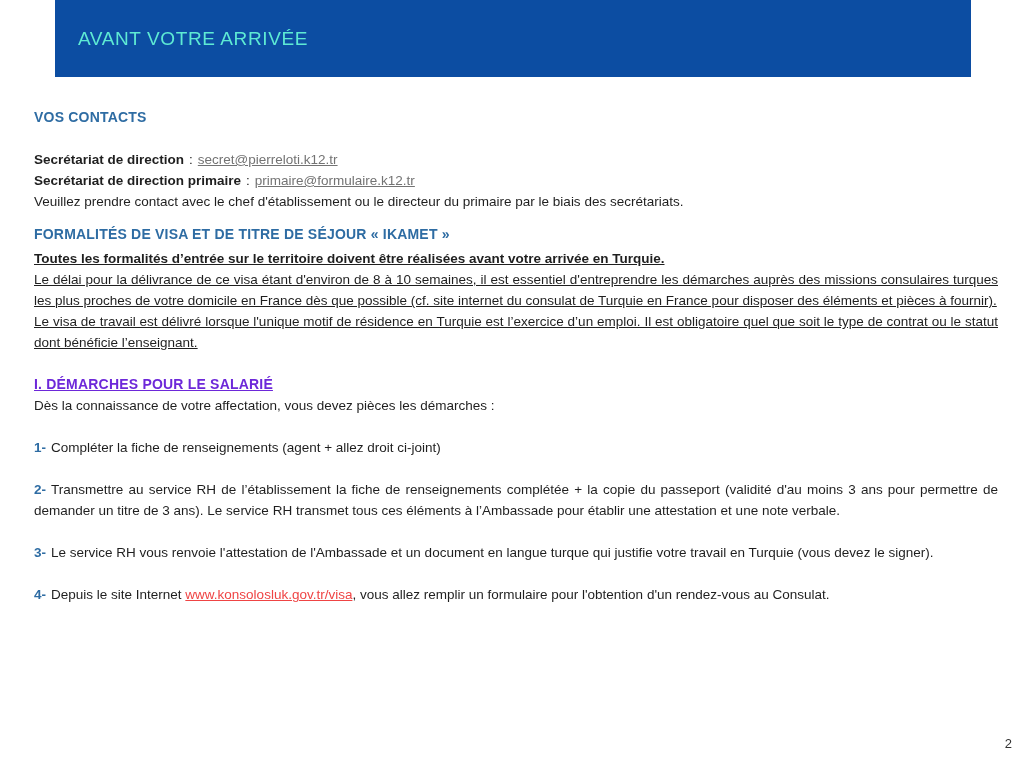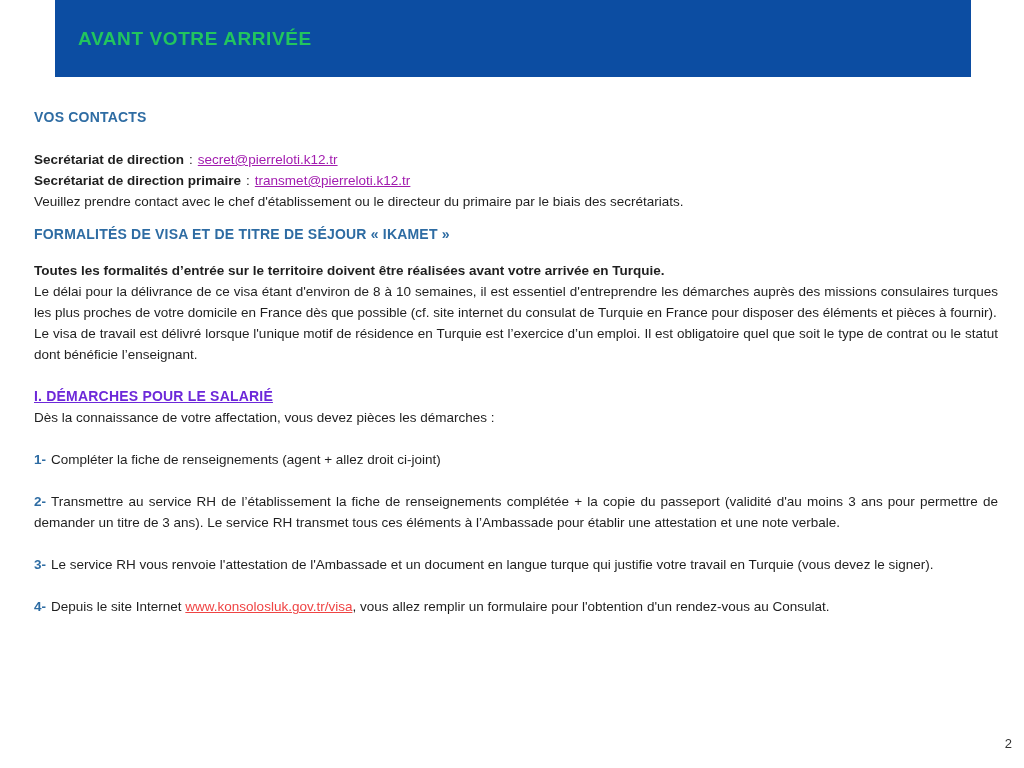--- a/index.html
+++ b/index.html
@@ -21,50 +21,50 @@
     left: 55px;
     top: 0;
     width: 916px;
     height: 77px;
     background: #0c4da2;
     display: flex;
     align-items: center;
   }
   .banner h1 {
     padding-left: 23px;
-    color: #22c55e;
+    color: #5eead4;
     font-size: 19px;
-    font-weight: bold;
+    font-weight: normal;
     letter-spacing: 0.6px;
   }
   .content {
     position: absolute;
     left: 34px;
     top: 77px;
     width: 964px;
   }
   p, h2 {
     font-size: 13.5px;
     line-height: 21px;
     color: #1f1f1f;
   }
   h2 { font-size: 14px; font-weight: bold; }
   .blue-heading { color: #2e6ca3; letter-spacing: 0.2px; }
   .contacts-heading { margin-top: 30px; }
   .contacts { margin-top: 21px; }
   .bold { font-weight: bold; }
   .sep { margin: 0 5px; }
   .email {
-    color: #a21caf;
+    color: #737373;
     text-decoration: underline;
     cursor: pointer;
   }
   .trail-ul { text-decoration: underline; }
   .visa-heading { margin-top: 12px; }
-  .visa-block { margin-top: 15px; }
+  .visa-block { margin-top: 3px; text-decoration: underline; }
   .justify { text-align: justify; }
   .black-heading {
     margin-top: 21px;
     text-decoration: underline;
     color: #6d28d9;
     letter-spacing: 0.2px;
   }
   .step { margin-top: 21px; }
   .step .num {
     color: #2e6ca3;
@@ -95,21 +95,21 @@
 
   <main class="content">
 
     <h2 class="blue-heading contacts-heading">VOS CONTACTS</h2>
 
     <div class="contacts">
       <p class="contact-row">
         <span class="bold">Secrétariat de direction</span><span class="sep">:</span><a class="email">secret@pierreloti.k12.tr</a>
       </p>
       <p class="contact-row">
-        <span class="bold">Secrétariat de direction primaire</span><span class="sep">:</span><a class="email">transmet@pierreloti.k12.tr</a>
+        <span class="bold">Secrétariat de direction primaire</span><span class="sep">:</span><a class="email">primaire@formulaire.k12.tr</a>
       </p>
       <p class="contact-note">Veuillez prendre contact avec le chef d'établissement ou le directeur du primaire par le biais des secrétariats.</p>
     </div>
 
     <h2 class="blue-heading visa-heading">FORMALITÉS DE VISA ET DE TITRE DE SÉJOUR « IKAMET »</h2>
 
     <div class="visa-block">
       <p class="bold">Toutes les formalités d’entrée sur le territoire doivent être réalisées avant votre arrivée en Turquie.</p>
       <p class="justify">Le délai pour la délivrance de ce visa étant d'environ de 8 à 10 semaines, il est essentiel d'entreprendre les démarches auprès des missions consulaires turques les plus proches de votre domicile en France dès que possible (cf. site internet du consulat de Turquie en France pour disposer des éléments et pièces à fournir).</p>
       <p class="justify">Le visa de travail est délivré lorsque l'unique motif de résidence en Turquie est l’exercice d’un emploi. Il est obligatoire quel que soit le type de contrat ou le statut dont bénéficie l’enseignant.</p>

